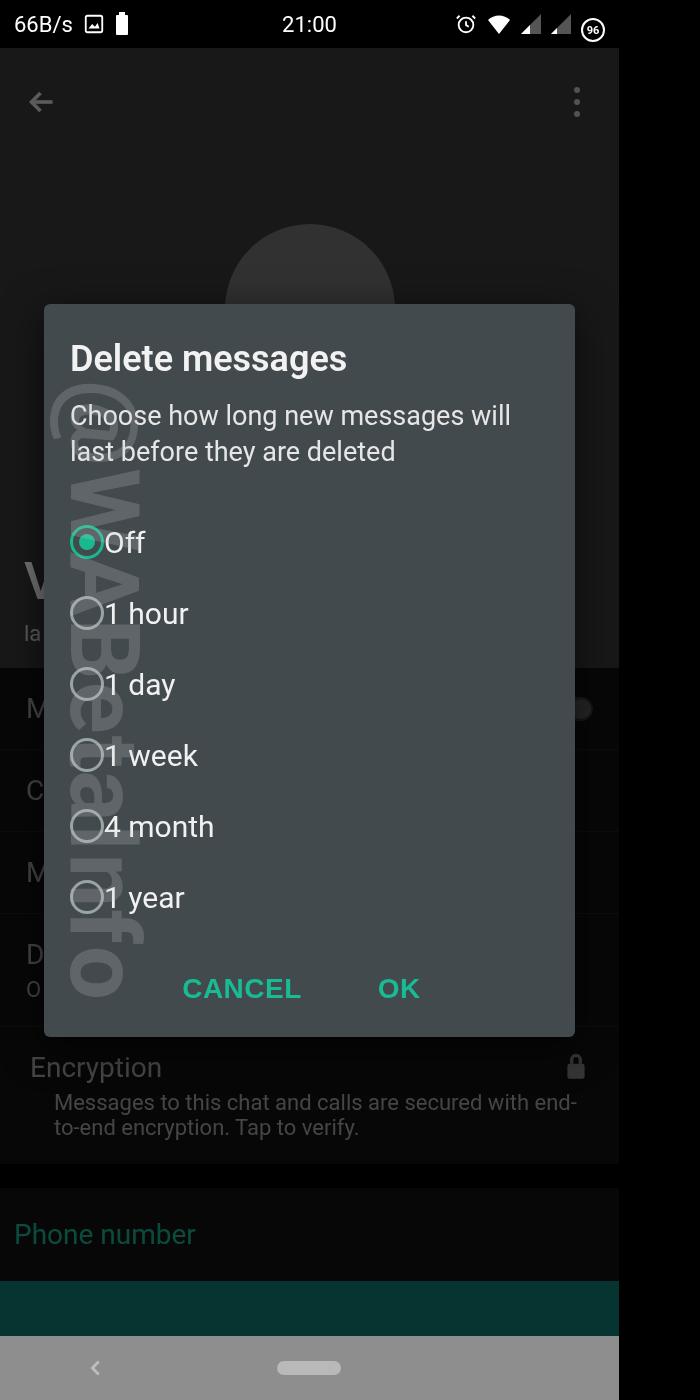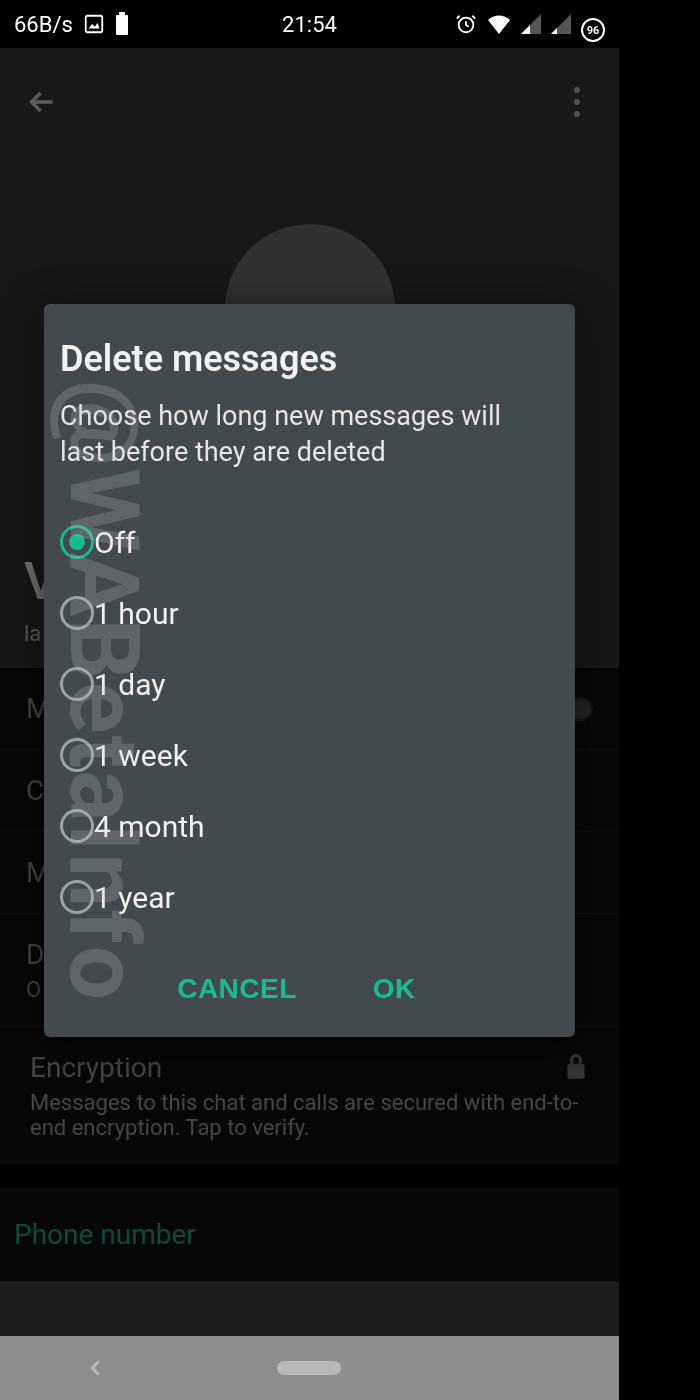--- a/index.html
+++ b/index.html
@@ -1,17 +1,17 @@
 <!DOCTYPE html>
 <html><head>
 <meta charset="utf-8">
 <style>
   * { box-sizing: border-box; margin: 0; padding: 0; }
   html, body { width: 700px; height: 1400px; overflow: hidden; font-family: Roboto, "Helvetica Neue", Arial, sans-serif; background: #000; }
-  .screen { position: relative; width: 619px; height: 1400px; background: #404040; }
+  .screen { position: relative; width: 619px; height: 1400px; background: #0f766e; }
 
   
   .status-bar { position: absolute; top: 0; left: 0; right: 0; height: 48px; display: flex; align-items: center; justify-content: space-between; padding: 0 14px; color: #fff; font-size: 22px; background: #000; z-index: 2; }
   .status-left, .status-right { display: flex; align-items: center; gap: 10px; }
   .status-center { position: absolute; left: 50%; transform: translateX(-50%); font-size: 22px; }
   .sb-icon { display: inline-flex; }
 
   
   .page { position: absolute; top: 48px; left: 0; right: 0; bottom: 0; }
   .hdr { height: 620px; background: #353535; position: relative; }
@@ -33,21 +33,21 @@
 
   
   .navbar { position: absolute; left: 0; right: 0; bottom: 0; height: 64px; background: #8e8e8e; display: flex; align-items: center; justify-content: space-around; z-index: 2; }
   .nav-pill { width: 64px; height: 14px; background: #b9b9b9; border-radius: 10px; }
   .nav-chev { color: #bdbdbd; font-size: 30px; }
 
   
   .scrim { position: absolute; top: 48px; left: 0; right: 0; bottom: 64px; background: rgba(0,0,0,0.55); z-index: 3; }
 
   
-  .dialog { position: absolute; left: 44px; right: 44px; top: 304px; background: #424a4e; border-radius: 6px; padding: 34px 32px 20px 16px; z-index: 4; box-shadow: 0 10px 40px rgba(0,0,0,0.6); }
+  .dialog { position: absolute; left: 44px; right: 44px; top: 304px; background: #424a4e; border-radius: 6px; padding: 34px 32px 20px 26px; z-index: 4; box-shadow: 0 10px 40px rgba(0,0,0,0.6); }
   .dlg-title { color: #f2f2f2; font-size: 36px; font-weight: 600; margin-bottom: 18px; }
   .dlg-desc { color: #e6e6e6; font-size: 27px; line-height: 1.35; margin-bottom: 36px; }
   .opt { display: flex; align-items: center; padding: 18px 0; }
   .radio { width: 34px; height: 34px; border: 3px solid #9aa3a6; border-radius: 50%; position: relative; flex-shrink: 0; }
   .radio.checked { border-color: #18b990; }
   .radio.checked::after { content: ""; position: absolute; top: 50%; left: 50%; width: 16px; height: 16px; background: #18b990; border-radius: 50%; transform: translate(-50%, -50%); }
   .opt-label { color: #f1f1f1; font-size: 30px; }
   .dlg-actions { display: flex; justify-content: center; gap: 60px; margin-top: 28px; padding-right: 10px; }
   .dlg-btn { color: #19bb95; font-size: 28px; font-weight: 700; letter-spacing: 0.5px; background: none; border: none; padding: 12px 8px; }
 
@@ -68,21 +68,21 @@
             <polygon points="6,17 10,12 13,15 16,11 18,17" fill="#fff"></polygon>
           </svg>
       </span>
       <span class="sb-icon">
         <svg width="14" height="24" viewBox="0 0 14 24" fill="#fff">
             <rect x="4" y="0" width="6" height="3"></rect>
             <rect x="1" y="3" width="12" height="20" rx="1"></rect>
           </svg>
       </span>
     </div>
-    <div class="status-center">21:54</div>
+    <div class="status-center">21:00</div>
     <div class="status-right">
       <span class="sb-icon">
         <svg width="22" height="22" viewBox="0 0 24 24" fill="none" stroke="#fff" stroke-width="2">
             <circle cx="12" cy="13" r="8"></circle>
             <path d="M12 9v4l3 2"></path>
             <path d="M5 3L2 6M19 3l3 3"></path>
           </svg>
       </span>
       <span class="sb-icon">
         <svg width="24" height="20" viewBox="0 0 24 20" fill="#fff">
@@ -139,21 +139,21 @@
       </div>
       <div class="row">
         <span class="r-title">M</span>
       </div>
       <div class="row rowblock">
         <span class="r-title">D</span>
         <span class="r-sub">O</span>
       </div>
       <div class="row rowblock" style="border-bottom:none;padding-left:30px;">
         <span class="r-title">Encryption</span>
-        <span class="r-sub" style="max-width:560px;">Messages to this chat and calls are secured with end-to-end encryption. Tap to verify.</span>
+        <span class="r-sub" style="max-width:560px;margin-left:24px;">Messages to this chat and calls are secured with end-to-end encryption. Tap to verify.</span>
         <span style="position:absolute;right:30px;">
           <svg width="26" height="30" viewBox="0 0 24 28" fill="#777">
               <rect x="4" y="12" width="16" height="14" rx="2"></rect>
               <path d="M8 12V8a4 4 0 018 0v4" fill="none" stroke="#777" stroke-width="3"></path>
             </svg>
         </span>
       </div>
       <div class="section-gap"></div>
       <div class="phone">Phone number</div>
     </div>

